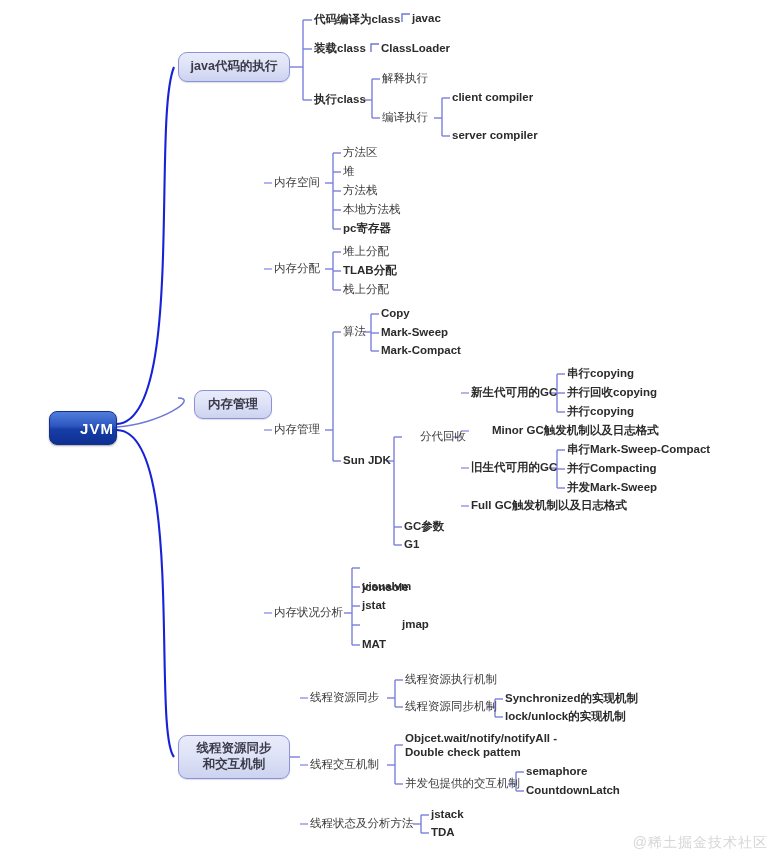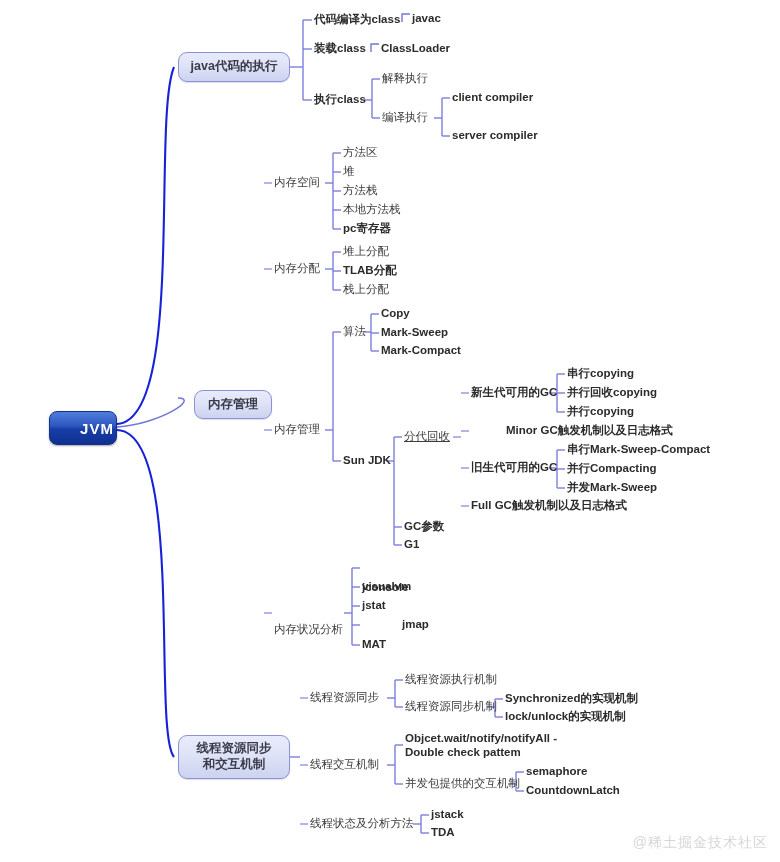--- a/index.html
+++ b/index.html
@@ -292,45 +292,45 @@
   <div class="leaf b" style="left:381px; top:41px;">ClassLoader</div>
   <div class="leaf cn" style="left:382px; top:71px;">解释执行</div>
   <div class="leaf cn" style="left:382px; top:110px;">编译执行</div>
 
   <div class="leaf b" style="left:452px; top:90px;">client compiler</div>
   <div class="leaf b" style="left:452px; top:128px;">server compiler</div>
 
   <div class="leaf cn" style="left:274px; top:175px;">内存空间</div>
   <div class="leaf cn" style="left:274px; top:261px;">内存分配</div>
   <div class="leaf cn" style="left:274px; top:422px;">内存管理</div>
-  <div class="leaf cn" style="left:274px; top:622px;">内存状况分析</div>
+  <div class="leaf cn" style="left:274px; top:605px;">内存状况分析</div>
 
   <div class="leaf cn" style="left:343px; top:145px;">方法区</div>
   <div class="leaf cn" style="left:343px; top:164px;">堆</div>
   <div class="leaf cn" style="left:343px; top:183px;">方法栈</div>
   <div class="leaf cn" style="left:343px; top:202px;">本地方法栈</div>
   <div class="leaf mix" style="left:343px; top:221px;">pc寄存器</div>
 
   <div class="leaf cn" style="left:343px; top:244px;">堆上分配</div>
   <div class="leaf mix" style="left:343px; top:263px;">TLAB分配</div>
   <div class="leaf cn" style="left:343px; top:282px;">栈上分配</div>
 
   <div class="leaf cn" style="left:343px; top:324px;">算法</div>
   <div class="leaf b" style="left:343px; top:453px;">Sun JDK</div>
 
   <div class="leaf b" style="left:381px; top:306px;">Copy</div>
   <div class="leaf b" style="left:381px; top:325px;">Mark-Sweep</div>
   <div class="leaf b" style="left:381px; top:343px;">Mark-Compact</div>
 
-  <div class="leaf cn" style="left:404px; top:429px;text-decoration:underline;">分代回收</div>
+  <div class="leaf cn" style="left:420px; top:429px;">分代回收</div>
   <div class="leaf mix" style="left:404px; top:519px;">GC参数</div>
   <div class="leaf b" style="left:404px; top:537px;">G1</div>
 
   <div class="leaf mix" style="left:471px; top:385px;">新生代可用的GC</div>
-  <div class="leaf mix" style="left:479px; top:423px;padding-left:27px;">Minor GC触发机制以及日志格式</div>
+  <div class="leaf mix" style="left:465px; top:423px;padding-left:27px;">Minor GC触发机制以及日志格式</div>
   <div class="leaf mix" style="left:471px; top:460px;">旧生代可用的GC</div>
   <div class="leaf mix" style="left:471px; top:498px;">Full GC触发机制以及日志格式</div>
 
   <div class="leaf mix" style="left:567px; top:366px;">串行copying</div>
   <div class="leaf mix" style="left:567px; top:385px;">并行回收copying</div>
   <div class="leaf mix" style="left:567px; top:404px;">并行copying</div>
 
   <div class="leaf mix" style="left:567px; top:442px;">串行Mark-Sweep-Compact</div>
   <div class="leaf mix" style="left:567px; top:461px;">并行Compacting</div>
   <div class="leaf mix" style="left:567px; top:480px;">并发Mark-Sweep</div>

